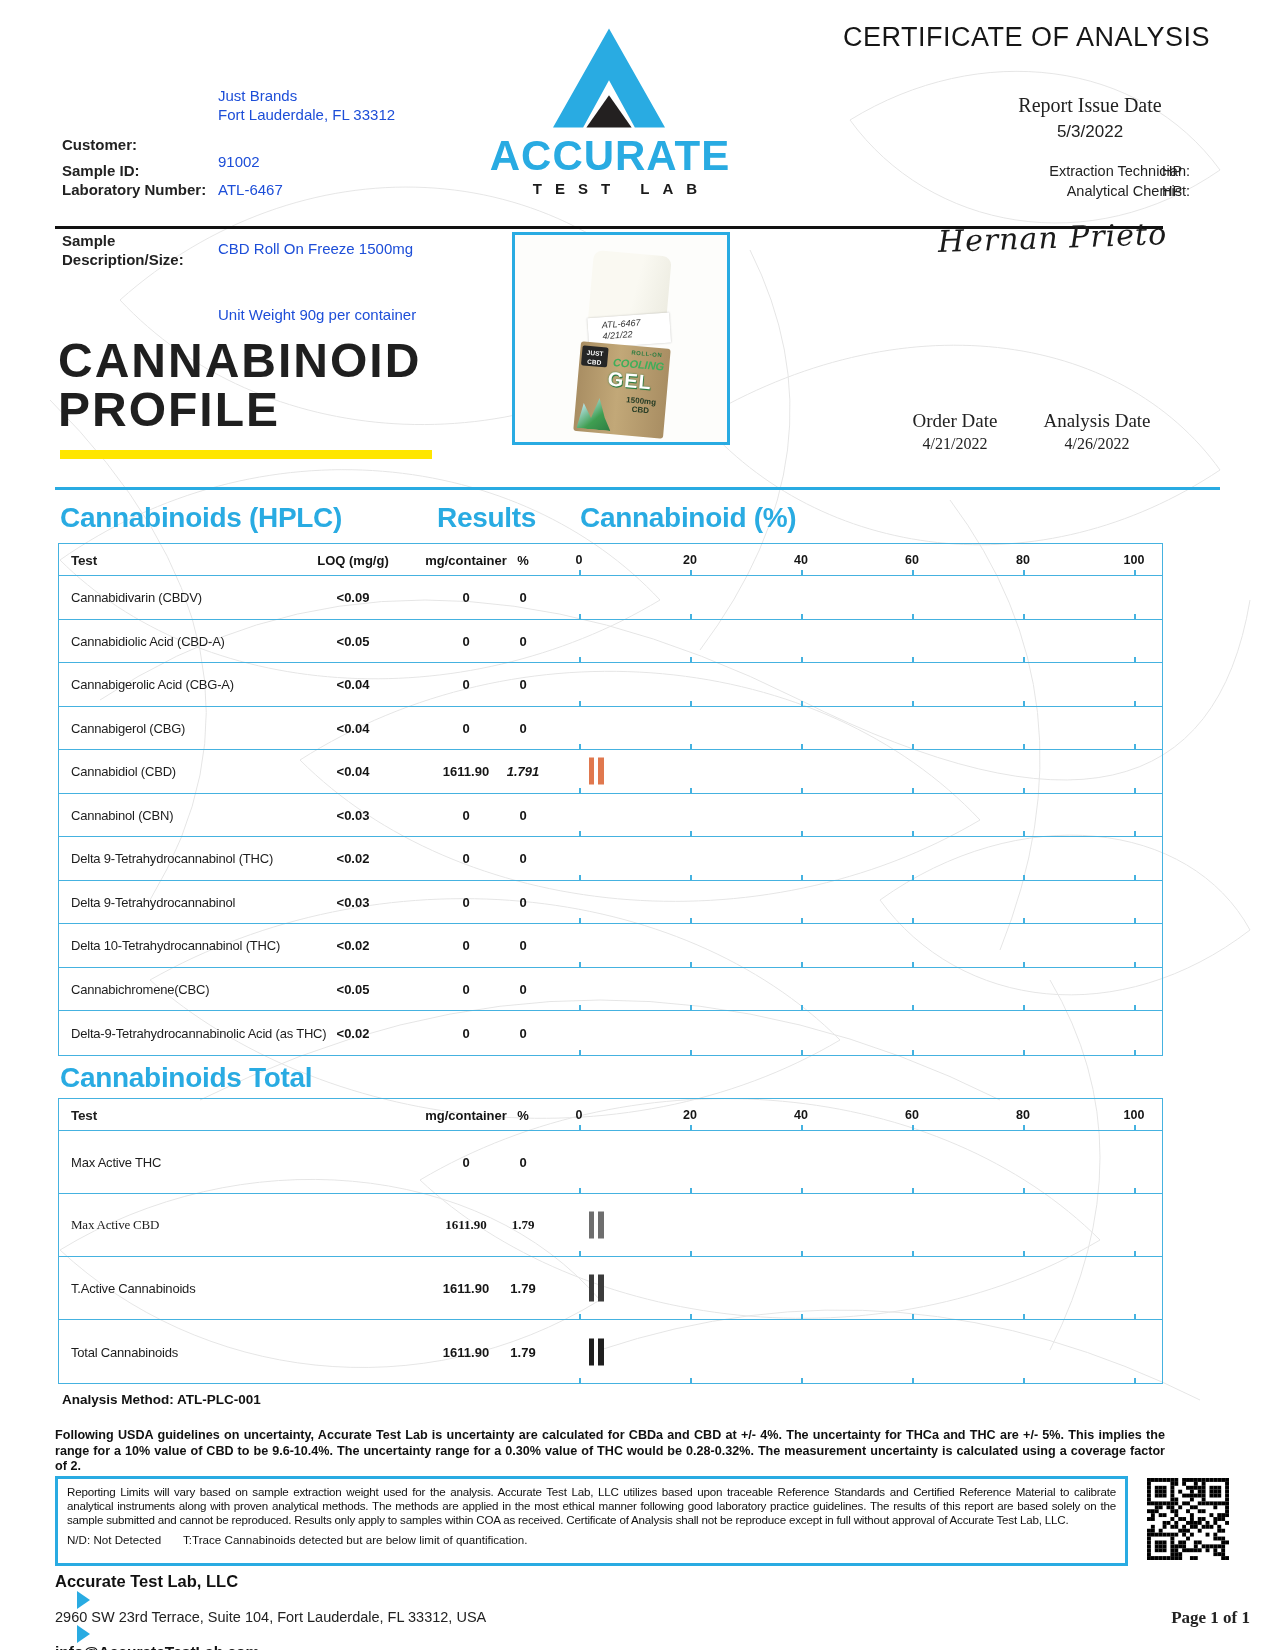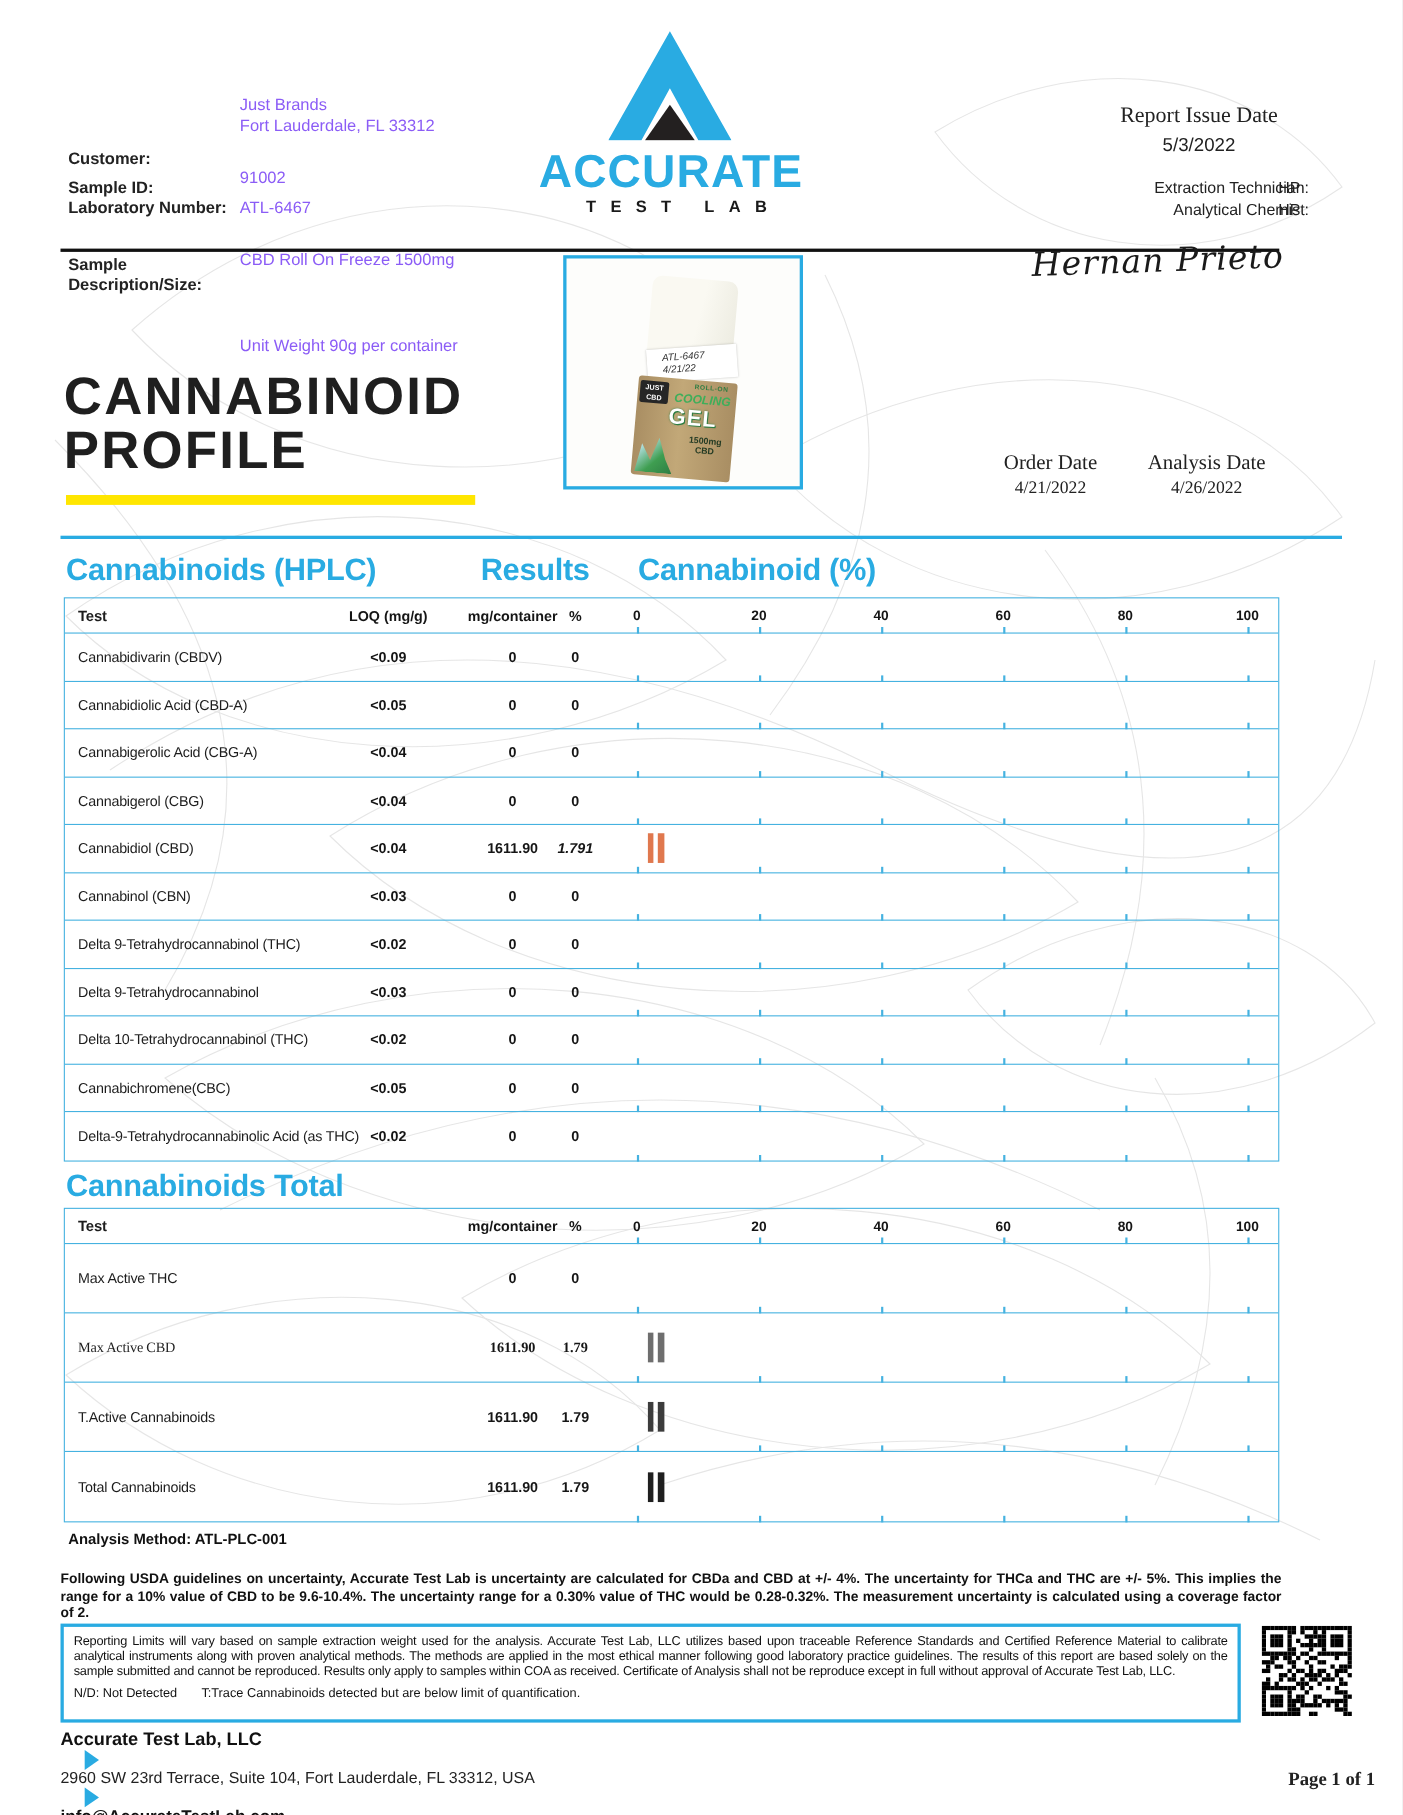--- a/index.html
+++ b/index.html
@@ -14,39 +14,39 @@
 
   
   .cert-title { left:843px; top:22px; font-size:27px; letter-spacing:0.5px; color:#161616; }
   .logo-tri { left:553px; top:28px; }
   .logo-word { left:455px; top:132px; width:310px; text-align:center;
     font-size:42px; font-weight:800; color:#29abe2; letter-spacing:1px; }
   .logo-sub { left:465px; top:180px; width:300px; text-align:center;
     font-size:15px; font-weight:600; color:#1a1a1a; letter-spacing:13px; text-indent:13px; }
 
   .lbl { font-weight:700; font-size:15px; color:#222; }
-  .val { font-size:15px; color:#8b5cf6; }
+  .val { font-size:15px; color:#1d4ed8; }
   .customer-label { left:62px; top:104px;margin-top:32px; }
   .customer-value { left:218px; top:86px; line-height:19px; }
   .sampleid-label { left:62px; top:162px; }
   .sampleid-value { left:218px; top:153px; }
   .labnum-label { left:62px; top:181px; }
   .labnum-value { left:218px; top:181px; }
 
   .serif { font-family:"Liberation Serif", serif; }
   .report-date-label { left:1000px; top:94px; width:180px; text-align:center; font-size:20px; color:#222; }
   .report-date-value { left:1000px; top:122px; width:180px; text-align:center; font-size:17px; color:#222; }
   .tech-row { right:115px; font-size:14.5px; color:#222; text-align:right; width:300px; }
   .tech-hp { position:absolute; left:272px; width:30px; text-align:left; }
   .t1 { top:163px; } .t2 { top:183px; }
 
   .hrule-black { left:55px; top:226px; width:1108px; height:3px; background:#111; }
 
   .desc-label { left:62px; top:231px; line-height:19px; }
-  .desc-value { left:218px; top:228px; }
+  .desc-value { left:218px; top:240px; }
   .unit-weight { left:218px; top:306px; }
 
   .signature { left:935px; top:220px; width:235px; text-align:center;
     font-family:"DejaVu Serif", serif; font-style:italic; font-size:30px; color:#1a1a1a;
     transform:rotate(-2deg); letter-spacing:1px; }
 
   .profile-title { left:58px; top:336px; font-size:48px; line-height:49px;
     font-weight:800; letter-spacing:2px; color:#1f1f1f; }
   .yellow-bar { left:60px; top:450px; width:372px; height:9px; background:#ffe600; }
 
@@ -145,20 +145,21 @@
       <path d="M100,700 Q400,500 800,700 T1250,600"></path>
       <path d="M200,1100 Q600,900 1000,1100"></path>
       <path d="M50,400 Q300,650 150,900"></path>
       <path d="M950,500 Q1100,700 1000,950"></path>
       <path d="M600,1350 Q900,1250 1200,1400"></path>
       <path d="M750,250 Q850,450 700,650"></path>
       <path d="M1050,980 Q1150,1150 1050,1350"></path>
     </g>
   </svg>
 
+  <div class="layer cert-title">CERTIFICATE OF ANALYSIS</div>
 
   <svg class="layer logo-tri" width="112" height="100" viewBox="0 0 104 92">
     <polygon points="52,0 104,92 76,92 52,48 28,92 0,92" fill="#29abe2"></polygon>
     <polygon points="52,62 73,92 31,92" fill="#232020"></polygon>
   </svg>
   <div class="layer logo-word">ACCURATE</div>
   <div class="layer logo-sub">TEST LAB</div>
 
   <div class="layer lbl customer-label">Customer:</div>
   <div class="layer val customer-value">

